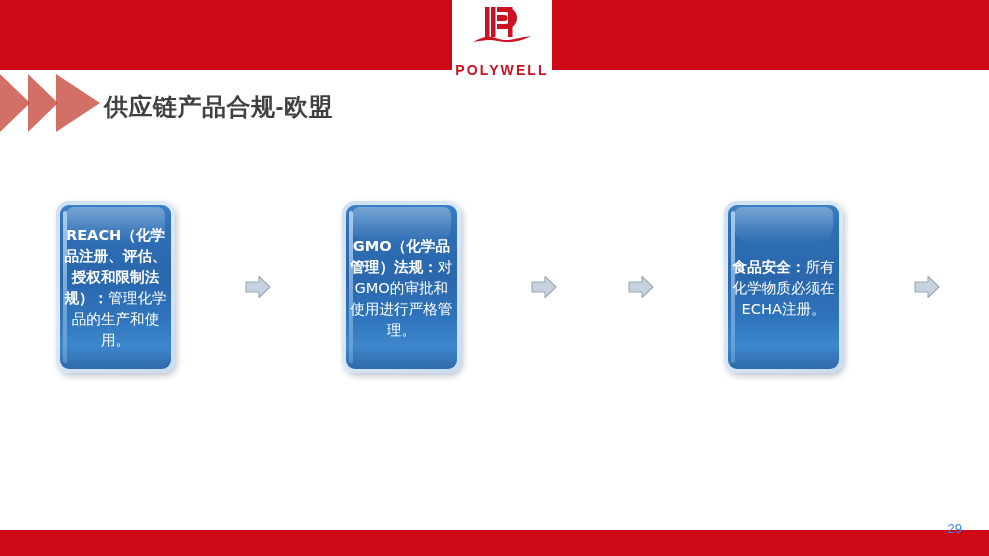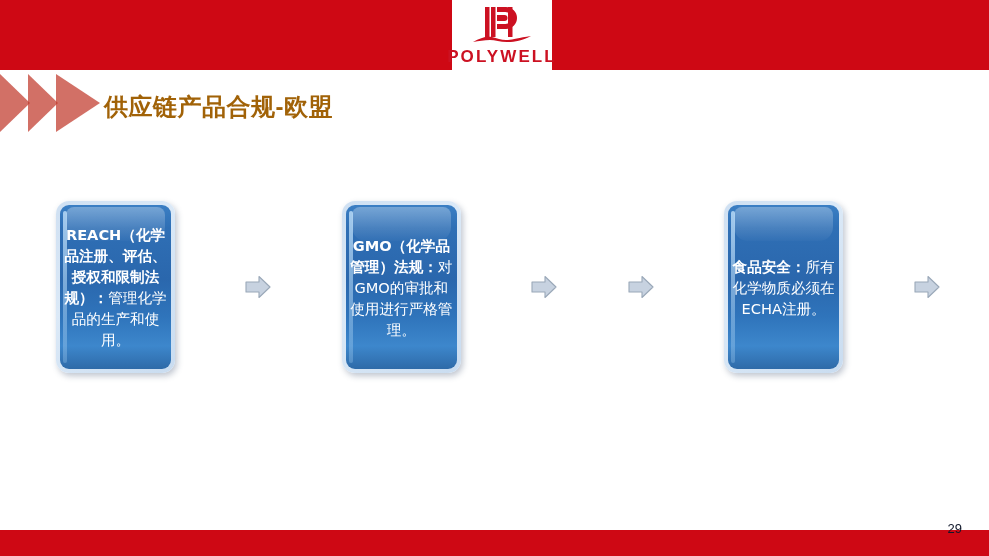--- a/index.html
+++ b/index.html
@@ -21,34 +21,34 @@
   #logo-notch {
     position: absolute; left: 452px; top: 0;
     width: 100px; height: 72px;
     background: #ffffff;
     display: flex; flex-direction: column;
     align-items: center; justify-content: flex-start;
     padding-top: 4px; box-sizing: border-box;
   }
   #logo-mark { width: 62px; height: 46px; display:block; }
   #logo-wordmark {
-    font-size: 17px; letter-spacing: 2.1px;
+    font-size: 14px; letter-spacing: 2.1px;
     color: #cc1122; font-weight: 700;
-    line-height: 12px; margin-top: 1px;
+    line-height: 12px; margin-top: 14px;
     font-family: "Liberation Sans", sans-serif;
   }
 
   
   #chevron-group {
     position: absolute; left: 0px; top: 74px;
     width: 112px; height: 58px;
   }
   #title-text {
     position: absolute; left: 104px; top: 91px;
-    font-size: 24px; font-weight: 700; color: #a16207;
+    font-size: 24px; font-weight: 700; color: #404040;
     letter-spacing: 0.5px; white-space: nowrap;
     font-family: "Liberation Sans", "DejaVu Sans", sans-serif;
   }
 
   
   #flow {
     position: absolute; left: 56px; top: 199px;
     width: 980px; height: 176px;
     display: flex; flex-direction: row;
     align-items: center; justify-content: space-between;
@@ -117,21 +117,21 @@
   .arrow svg { display: block; }
 
   
   #footer-bar {
     position: absolute; left: 0; top: 530px;
     width: 989px; height: 26px;
     background: #ce0814;
   }
   #page-number {
     position: absolute; right: 27px; top: 521px;
-    font-size: 13px; color: #0f172a;
+    font-size: 13px; color: #3b82f6;
     font-family: "Liberation Sans", sans-serif;
     z-index: 5;
   }
 </style>
 </head>
 <body>
 
 <div id="header-bar"></div>
 
 <div id="logo-notch">

